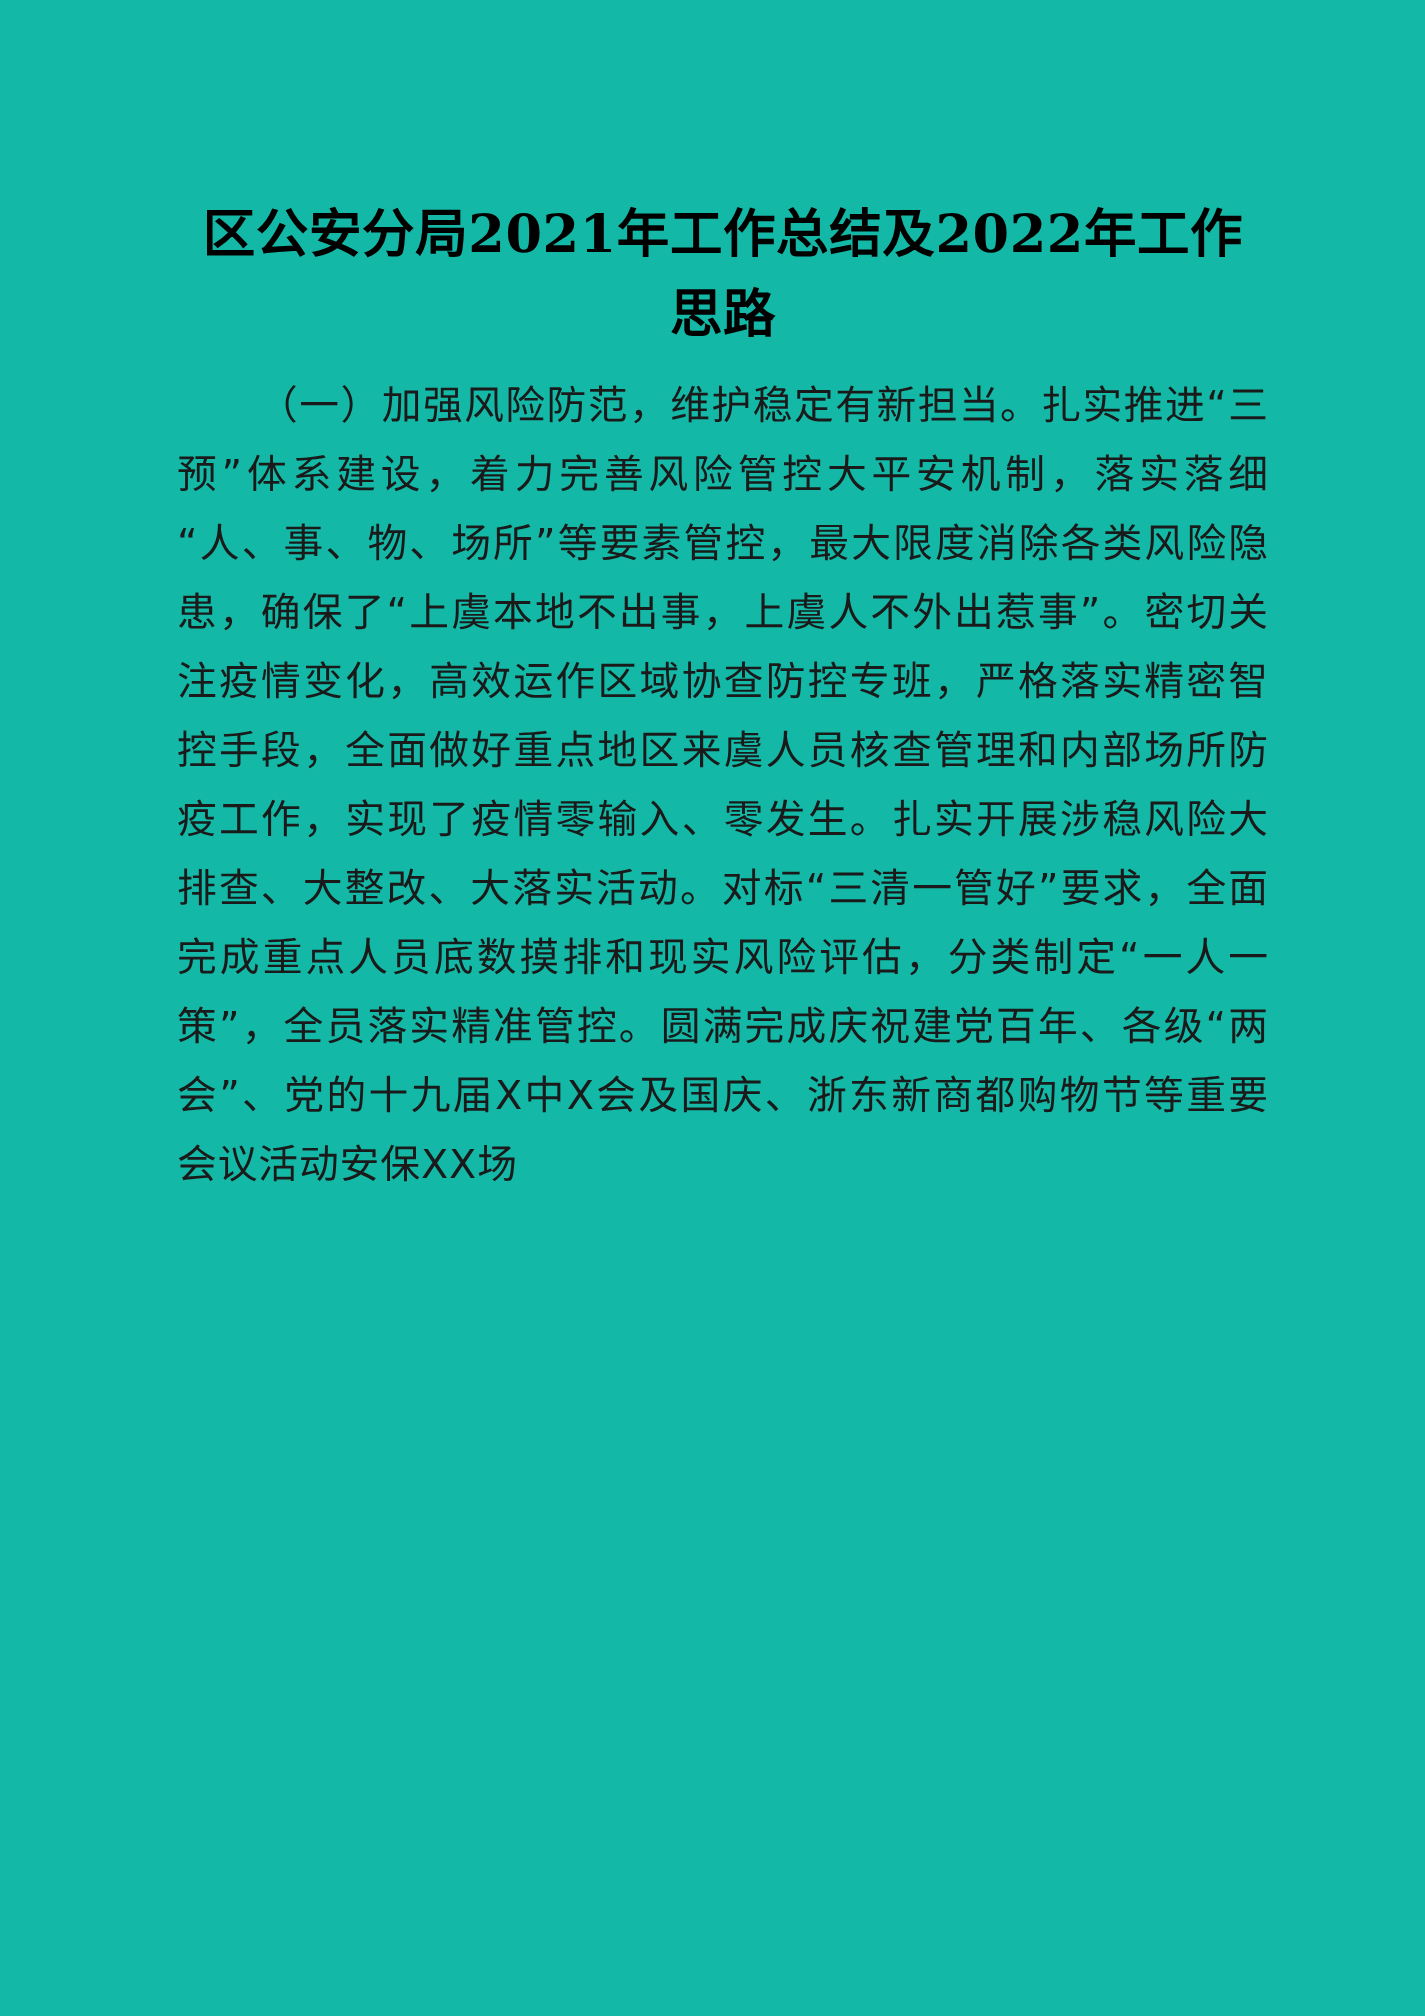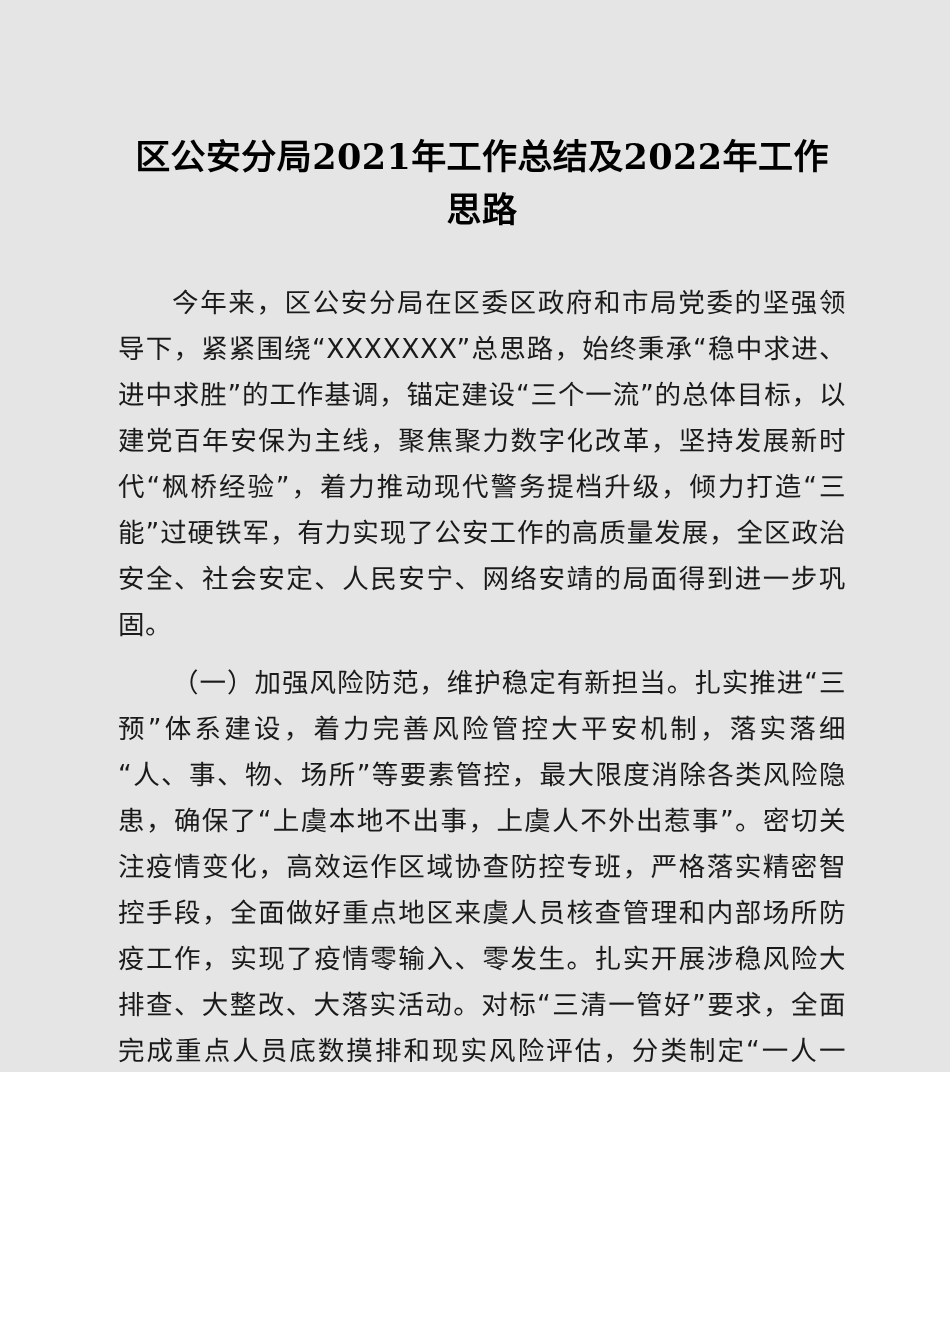--- a/index.html
+++ b/index.html
@@ -4,22 +4,22 @@
 <title>区公安分局2021年工作总结及2022年工作思路</title>
 <style>
   html, body {
     margin: 0;
     padding: 0;
     background: #ffffff;
   }
   #page {
     position: relative;
     width: 950px;
-    height: 1072px;
-    background: #e5e5e5;
+    height: 1344px;
+    background: #14b8a6;
     overflow: hidden;
     box-sizing: border-box;
   }
   #content {
     position: absolute;
     left: 118px;
     top: 0;
     width: 728px;
   }
 
@@ -76,19 +76,18 @@
   }
 </style>
 </head>
 <body>
 
 <div id="page">
   <div id="content">
 
     <h1 class="doc-title">区公安分局2021年工作总结及2022年工作思路</h1>
 
-    <p class="body-para" id="para-intro">今年来，区公安分局在区委区政府和市局党委的坚强领导下，紧紧围绕“XXXXXXX”总思路，始终秉承“稳中求进、进中求胜”的工作基调，锚定建设“三个一流”的总体目标，以建党百年安保为主线，聚焦聚力数字化改革，坚持发展新时代“枫桥经验”，着力推动现代警务提档升级，倾力打造“三能”过硬铁军，有力实现了公安工作的高质量发展，全区政治安全、社会安定、人民安宁、网络安靖的局面得到进一步巩固。</p>
 
 
     <p class="body-para" id="para-sub-one">（一）加强风险防范，维护稳定有新担当。扎实推进“三预”体系建设，着力完善风险管控大平安机制，落实落细“人、事、物、场所”等要素管控，最大限度消除各类风险隐患，确保了“上虞本地不出事，上虞人不外出惹事”。密切关注疫情变化，高效运作区域协查防控专班，严格落实精密智控手段，全面做好重点地区来虞人员核查管理和内部场所防疫工作，实现了疫情零输入、零发生。扎实开展涉稳风险大排查、大整改、大落实活动。对标“三清一管好”要求，全面完成重点人员底数摸排和现实风险评估，分类制定“一人一策”，全员落实精准管控。圆满完成庆祝建党百年、各级“两会”、党的十九届X中X会及国庆、浙东新商都购物节等重要会议活动安保XX场</p>
 
   </div>
 </div>
 
 </body></html>

